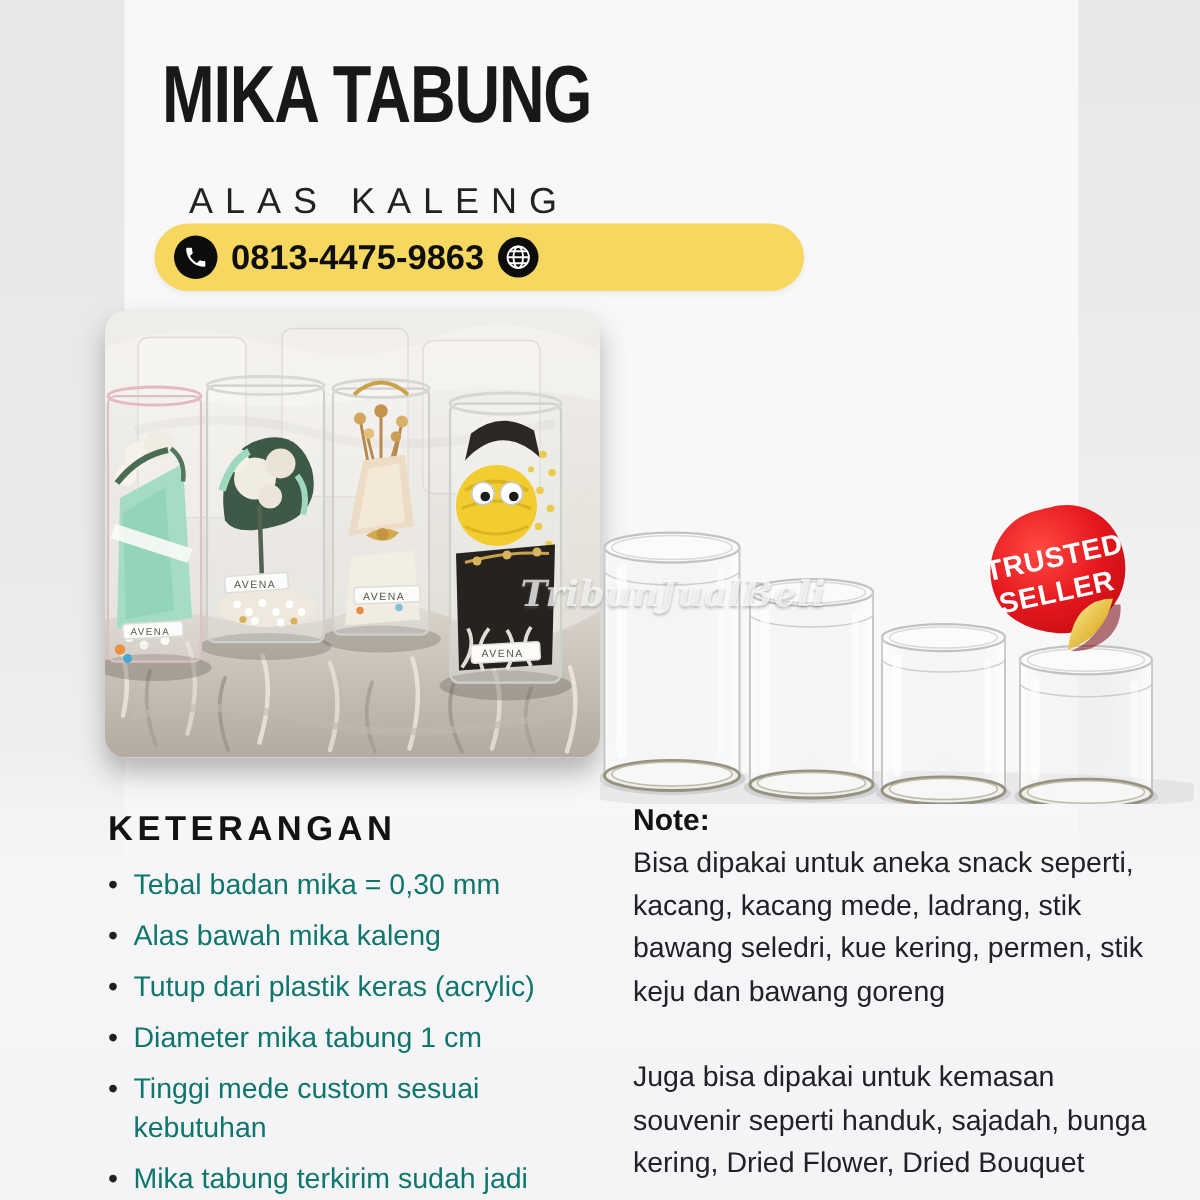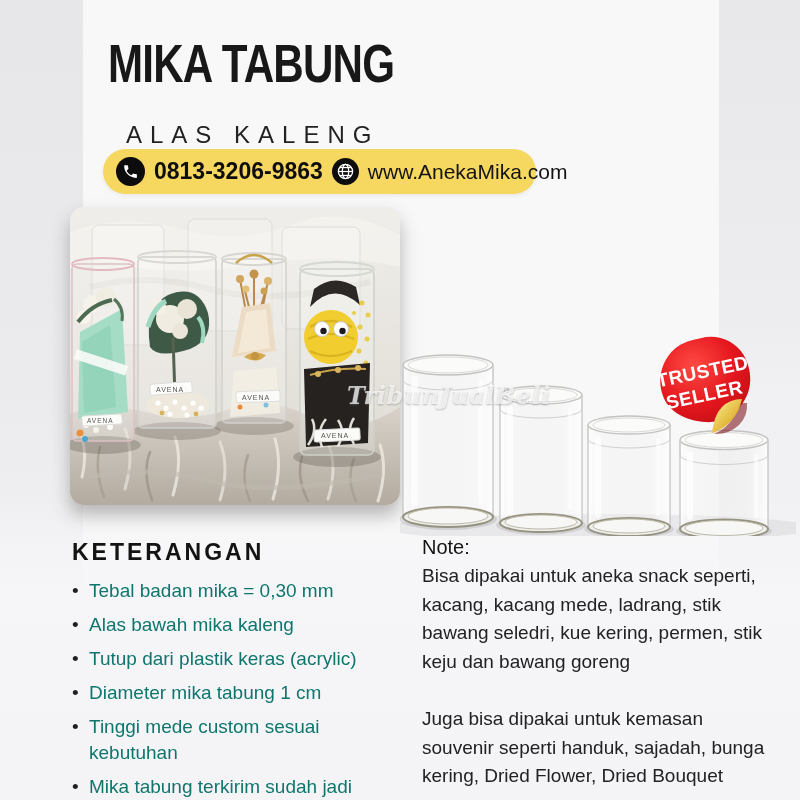--- a/index.html
+++ b/index.html
@@ -64,52 +64,51 @@
   }
   .keterangan ul{list-style:none;margin:0;padding:0;width:336px;}
   .keterangan li{
     position:relative;padding-left:17px;font-size:19px;color:#0f766e;
     line-height:26px;margin-bottom:8px;
   }
   .keterangan li::before{
     content:"•";position:absolute;left:0;top:0;color:#1f1f21;font-size:19px;
   }
   .note{position:absolute;left:422px;top:536px;width:356px;}
-  .note h2{margin:0 0 3px 0;font-size:20px;font-weight:400;color:#131313;}
+  .note h2{margin:0 0 3px 0;font-size:20px;font-weight:700;color:#131313;}
   .note p{margin:0 0 29px 0;font-size:19px;color:#222226;line-height:28.5px;}
 </style>
 </head>
 <body>
 
 <div class="canvas">
   <div class="center-panel"></div>
   <div class="band-left"></div>
   <div class="band-right"></div>
   <div class="bottom-sheet"></div>
 
   <h1 class="title">MIKA TABUNG</h1>
   <div class="subtitle">ALAS KALENG</div>
 
   <div class="contact-pill">
     <span class="icon-circle">
       <svg width="17" height="17" viewBox="0 0 24 24">
         <path fill="#ffffff" d="M6.6 10.8c1.5 2.8 3.8 5.1 6.6 6.6l2.2-2.2c.3-.3.7-.4 1-.2 1.1.4 2.3.6 3.6.6.6 0 1 .4 1 1V20c0 .6-.4 1-1 1C10.6 21 3 13.4 3 4c0-.6.4-1 1-1h3.5c.6 0 1 .4 1 1 0 1.2.2 2.4.6 3.6.1.3 0 .7-.3 1L6.6 10.8z"></path>
       </svg>
     </span>
-    <span class="phone-number">0813-3206-9863</span>
+    <span class="phone-number">0813-4475-9863</span>
     <span class="icon-circle" style="width:27px;height:27px">
       <svg width="19" height="19" viewBox="0 0 24 24">
         <circle cx="12" cy="12" r="9" fill="none" stroke="#ffffff" stroke-width="1.6"></circle>
         <ellipse cx="12" cy="12" rx="4" ry="9" fill="none" stroke="#ffffff" stroke-width="1.6"></ellipse>
         <line x1="3" y1="12" x2="21" y2="12" stroke="#ffffff" stroke-width="1.6"></line>
         <line x1="4.5" y1="7" x2="19.5" y2="7" stroke="#ffffff" stroke-width="1.6"></line>
         <line x1="4.5" y1="17" x2="19.5" y2="17" stroke="#ffffff" stroke-width="1.6"></line>
       </svg>
     </span>
-    <span class="website">www.AnekaMika.com</span>
   </div>
 
   <div class="photo-left">
     <svg width="330" height="298" viewBox="0 0 330 298">
       <defs>
         <linearGradient id="wallG" x1="0" y1="0" x2="0" y2="1">
           <stop offset="0" stop-color="#f0eeea"></stop>
             <stop offset="1" stop-color="#e2dfd8"></stop>
         </linearGradient>
         <linearGradient id="rugG" x1="0" y1="0" x2="0" y2="1">

